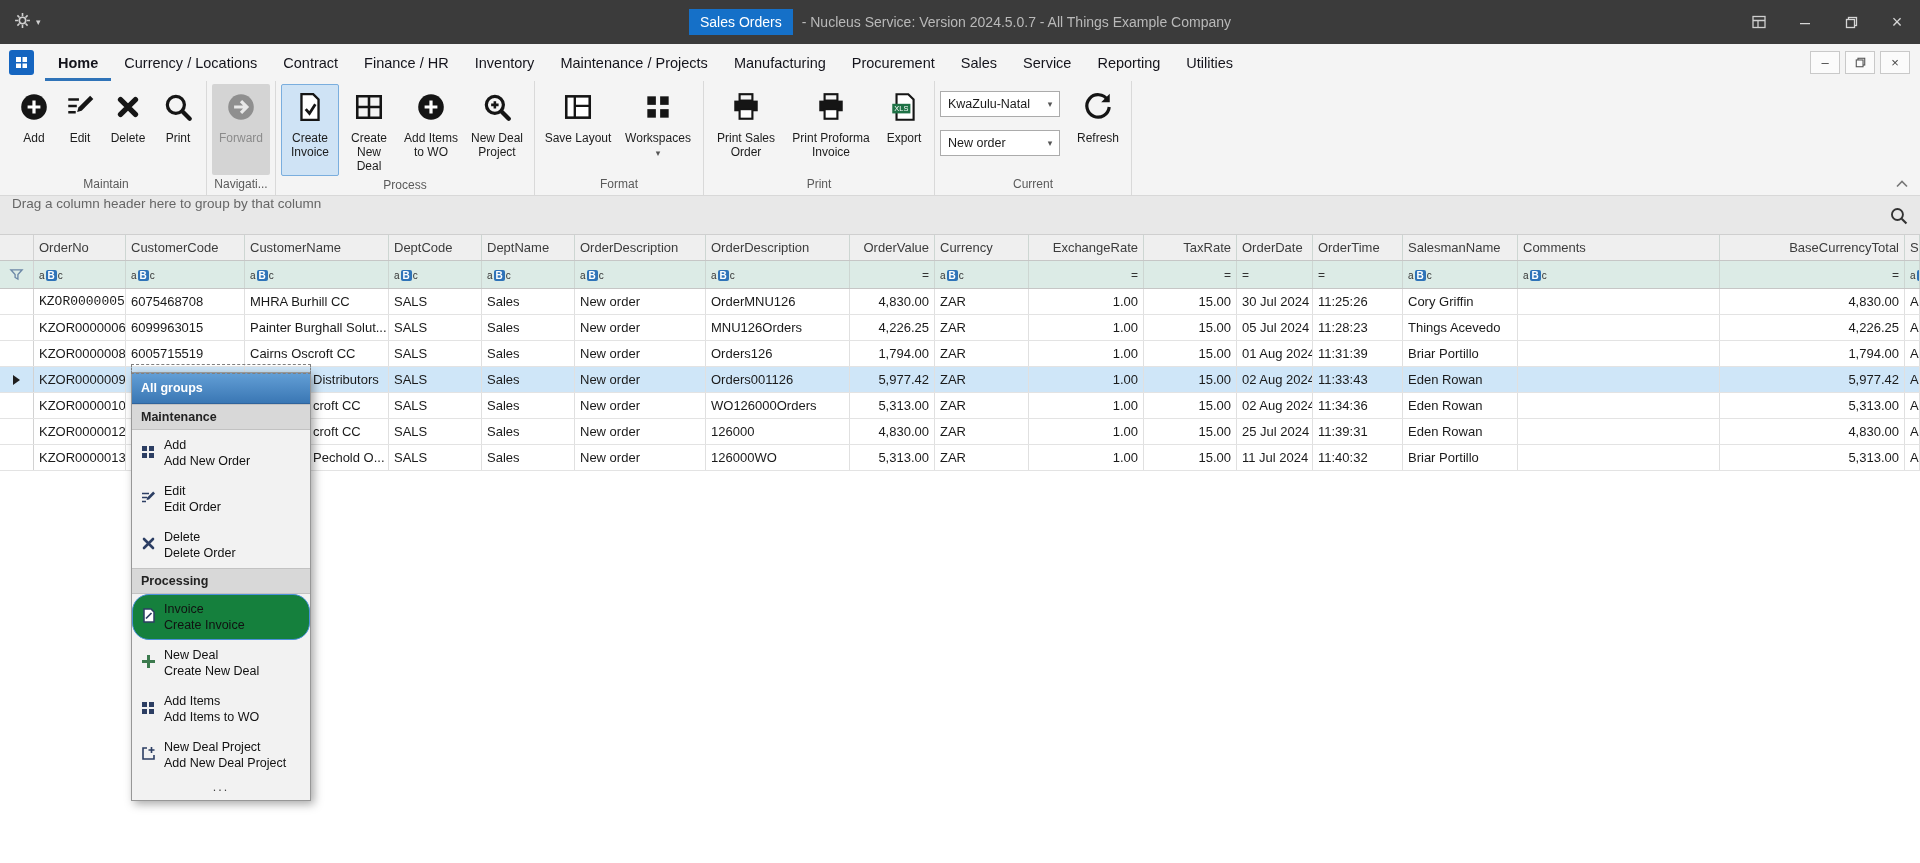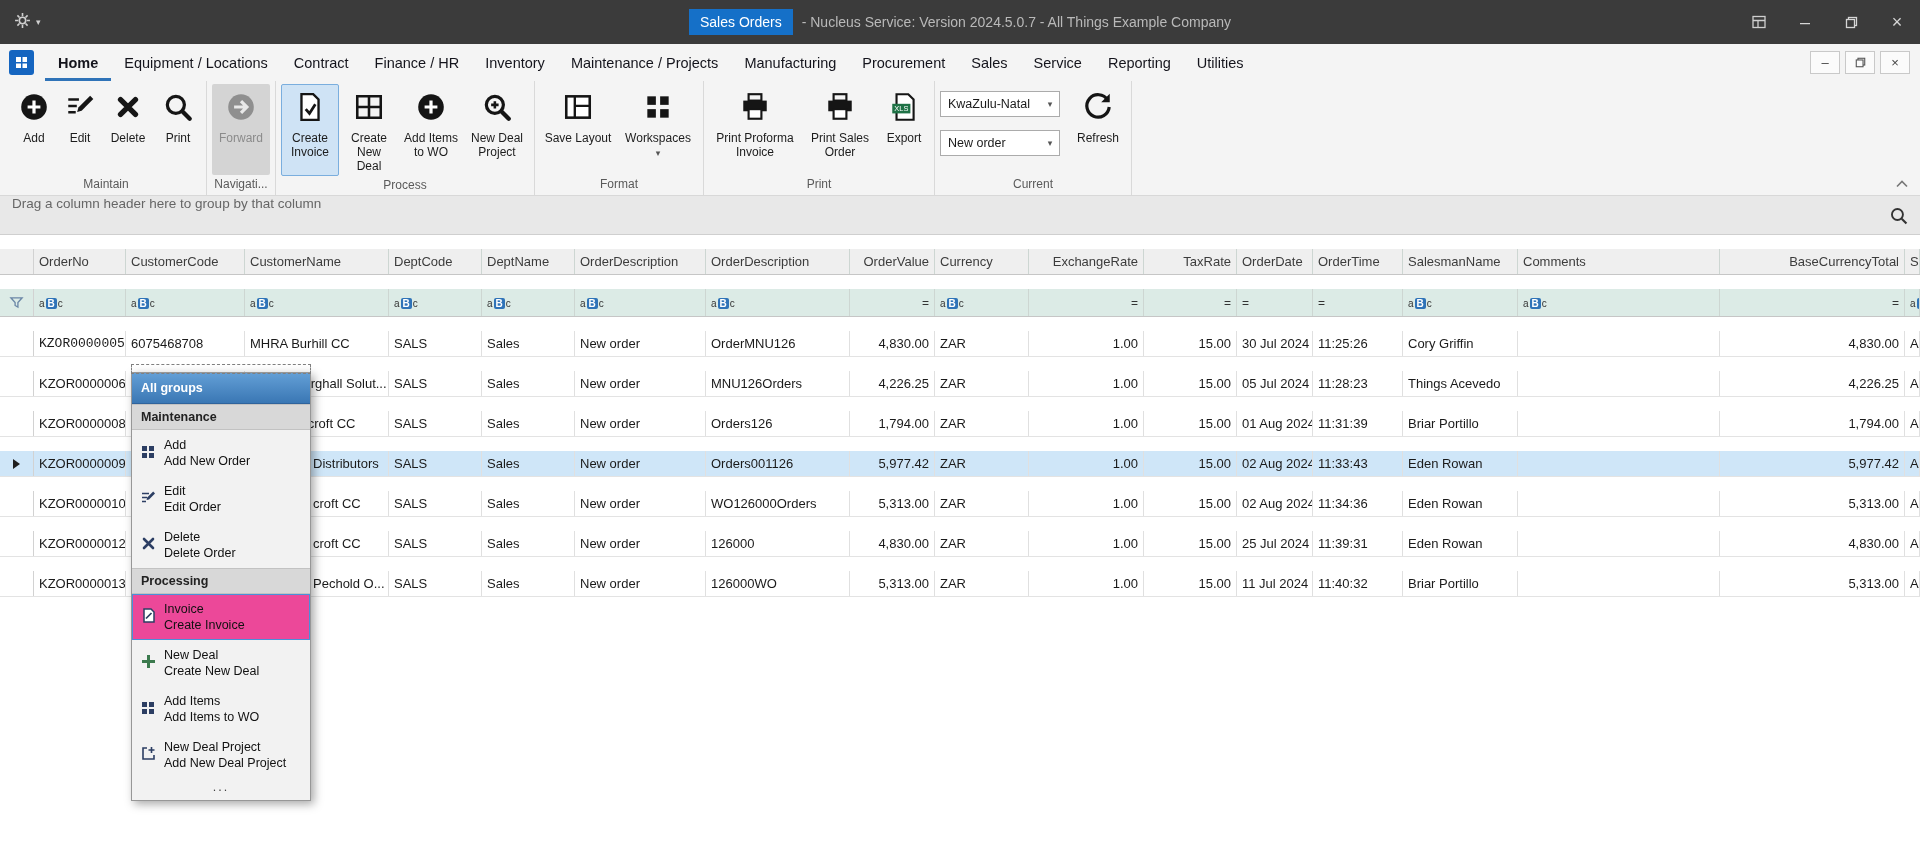--- a/index.html
+++ b/index.html
@@ -39,21 +39,21 @@
   .dd { width:120px; height:26px; background:#fff; border:1px solid #ababab; display:flex; align-items:center; font-size:12.5px; padding-left:7px; }
   .ddcaret { margin-left:auto; width:18px; text-align:center; color:#555; font-size:9px; }
   .ribbon-collapse { position:absolute; right:12px; bottom:3px; color:#777; }
 
   
   .groupbar { height:39px; background:#e8e8e8; border-bottom:1px solid #cfcfcf; display:flex; align-items:flex-start; padding:0 12px; color:#666; font-size:13.5px; position:relative; }
   .groupbar .search { position:absolute; right:12px; top:10px; }
 
   
   .grid { font-size:13px; background:#fff; }
-  .grow { display:flex; height:26px; border-bottom:1px solid #e3e3e3; background:#fff;margin-top:14px; }
+  .grow { display:flex; height:26px; border-bottom:1px solid #e3e3e3; background:#fff; }
   .grow.hdr { background:#efefef; border-bottom:1px solid #c6c6c6; color:#3c3c3c; }
   .grow.flt { background:#dcebe6; height:28px; border-bottom:1px solid #c6c6c6; }
   .gc { flex:none; padding:0 5px; border-right:1px solid #e0e0e0; overflow:hidden; white-space:nowrap; display:flex; align-items:center; }
   .grow.hdr .gc, .grow.flt .gc { border-right:1px solid #cdd6d2; }
   .gc.right { justify-content:flex-end; }
   .gutter { width:34px; flex:none; border-right:1px solid #d2d2d2; display:flex; align-items:center; justify-content:center; }
   .grow.selected { background:#cfe6f8; }
   .grow .pad-name { padding-left:68px; }
   .selarrow { width:0; height:0; border-left:7px solid #1f1f1f; border-top:5px solid transparent; border-bottom:5px solid transparent; }
   .abc i { font-style:normal; font-size:10px; color:#333; }
@@ -61,21 +61,21 @@
   .eq { font-size:12px; color:#333; }
 
   
   .ctxmenu { position:absolute; left:131px; top:372px; width:180px; background:#f2f2f2; border:1px solid #979797; box-shadow:3px 3px 9px rgba(0,0,0,.35); z-index:50; font-size:12.5px; }
   .ctxmenu::before { content:""; position:absolute; left:-1px; right:-1px; top:-9px; height:8px; border:1px dashed #7f7f7f; }
   .ctx-header { background:linear-gradient(#639fd6,#3a77b4); color:#fff; font-weight:bold; padding:8px 9px; border-bottom:1px solid #2f639c; }
   .ctx-section { background:#d8d8d8; font-weight:bold; color:#222; padding:5px 9px; border-top:1px solid #c2c2c2; border-bottom:1px solid #c2c2c2; }
   .ctx-item { display:flex; align-items:center; gap:8px; padding:6px 8px; border:1px solid transparent; }
   .ctx-item svg { width:15px; height:15px; flex:none; }
   .ctx-text { line-height:16px; color:#111; }
-  .ctx-item.hl { background:#ec4899; border-color:#4a90d9; }
+  .ctx-item.hl { background:#15803d; border-color:#4a90d9;border-radius:17px; }
   .ctx-more { text-align:center; color:#444; padding:2px 0 6px; letter-spacing:2px; }
 </style>
 </head>
 <body>
 
 <div class="titlebar">
   <div class="tb-left">
     <span>
       <svg width="17" height="17" viewBox="0 0 16 16">
           <circle cx="8" cy="8" r="3" fill="none" stroke="#cfcfcf" stroke-width="1.5"></circle>
@@ -111,21 +111,21 @@
 <div class="tabrow">
   <div class="appicon">
     <svg width="13" height="13" viewBox="0 0 13 13" fill="#fff">
         <rect x="1" y="1" width="5" height="5"></rect>
         <rect x="7.5" y="1" width="4.5" height="5"></rect>
         <rect x="1" y="7.5" width="5" height="4.5"></rect>
         <rect x="7.5" y="7.5" width="4.5" height="4.5"></rect>
       </svg>
   </div>
   <div class="tab active">Home</div>
-  <div class="tab">Equipment / Locations</div>
+  <div class="tab">Currency / Locations</div>
   <div class="tab">Contract</div>
   <div class="tab">Finance / HR</div>
   <div class="tab">Inventory</div>
   <div class="tab">Maintenance / Projects</div>
   <div class="tab">Manufacturing</div>
   <div class="tab">Procurement</div>
   <div class="tab">Sales</div>
   <div class="tab">Service</div>
   <div class="tab">Reporting</div>
   <div class="tab">Utilities</div>
@@ -243,35 +243,35 @@
               </g>
             </svg></span>
         <div class="rb-label"><span>Workspaces</span> <span style="font-size:9px;color:#555">▾</span></div>
       </div>
     </div>
     <div class="rlabel">Format</div>
   </div>
 
   <div class="rgroup">
     <div class="rbtns">
-      <div class="rb" style="width:92px">
+      <div class="rb" style="width:74px">
         <span><svg viewBox="0 0 30 30">
               <rect x="9" y="3" width="12" height="6" fill="none" stroke="#151515" stroke-width="2"></rect>
               <rect x="4" y="9" width="22" height="10" fill="#151515"></rect>
               <rect x="9" y="17" width="12" height="9" fill="#fff" stroke="#151515" stroke-width="2"></rect>
             </svg></span>
-        <div class="rb-label">Print Proforma Invoice</div>
-      </div>
-      <div class="rb" style="width:74px">
+        <div class="rb-label">Print Sales Order</div>
+      </div>
+      <div class="rb" style="width:92px">
         <span><svg viewBox="0 0 30 30">
               <rect x="9" y="3" width="12" height="6" fill="none" stroke="#151515" stroke-width="2"></rect>
               <rect x="4" y="9" width="22" height="10" fill="#151515"></rect>
               <rect x="9" y="17" width="12" height="9" fill="#fff" stroke="#151515" stroke-width="2"></rect>
             </svg></span>
-        <div class="rb-label">Print Sales Order</div>
+        <div class="rb-label">Print Proforma Invoice</div>
       </div>
       <div class="rb" style="width:50px">
         <span><svg viewBox="0 0 30 30">
               <path d="M8 3h11l5 5v19H8z" fill="#fff" stroke="#151515" stroke-width="2"></path>
               <rect x="4" y="12" width="17" height="9" fill="#1f7246"></rect>
               <text x="12.5" y="19" font-size="7" fill="#fff" text-anchor="middle">XLS</text>
             </svg></span>
         <div class="rb-label">Export</div>
       </div>
     </div>

